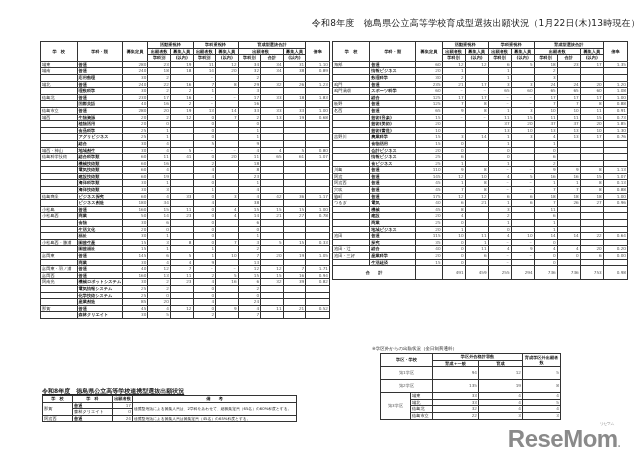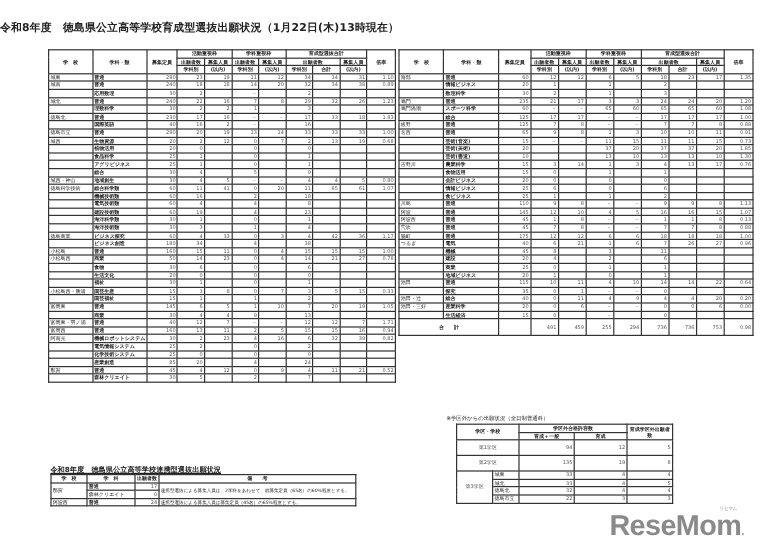--- a/index.html
+++ b/index.html
@@ -1,17 +1,17 @@
 <!DOCTYPE html>
 <html><head>
 <meta charset="utf-8">
 <style>
 *{box-sizing:border-box;margin:0;padding:0}
 body{width:640px;height:453px;background:#fff;font-family:"DejaVu Sans",sans-serif;color:#222;position:relative;overflow:hidden}
-.title{position:absolute;top:17px;left:0;width:640px;text-align:left;font-size:9px;font-weight:bold;letter-spacing:0.2px}
+.title{position:absolute;top:17px;left:0;width:640px;text-align:right;font-size:9px;font-weight:normal;letter-spacing:0.2px}
 table{border-collapse:collapse;position:absolute;font-size:4.2px;table-layout:fixed}
 td,th{border:0.6px solid #333;padding:0 1px;height:6.2px;line-height:5.6px;white-space:nowrap;overflow:hidden}
 th{font-weight:bold;text-align:center;background:#fff}
 td.n{text-align:right;color:#555}
 td.c{text-align:center;color:#555}
 td.s{text-align:left}
 td.dept{font-weight:bold}
 #t1{left:40px;top:41px;width:290px;border:1.4px solid #111}
 #t2{left:332px;top:41px;width:296px;border:1.4px solid #111}
 #t3{left:380px;top:353px;width:180px;border:1px solid #111}

